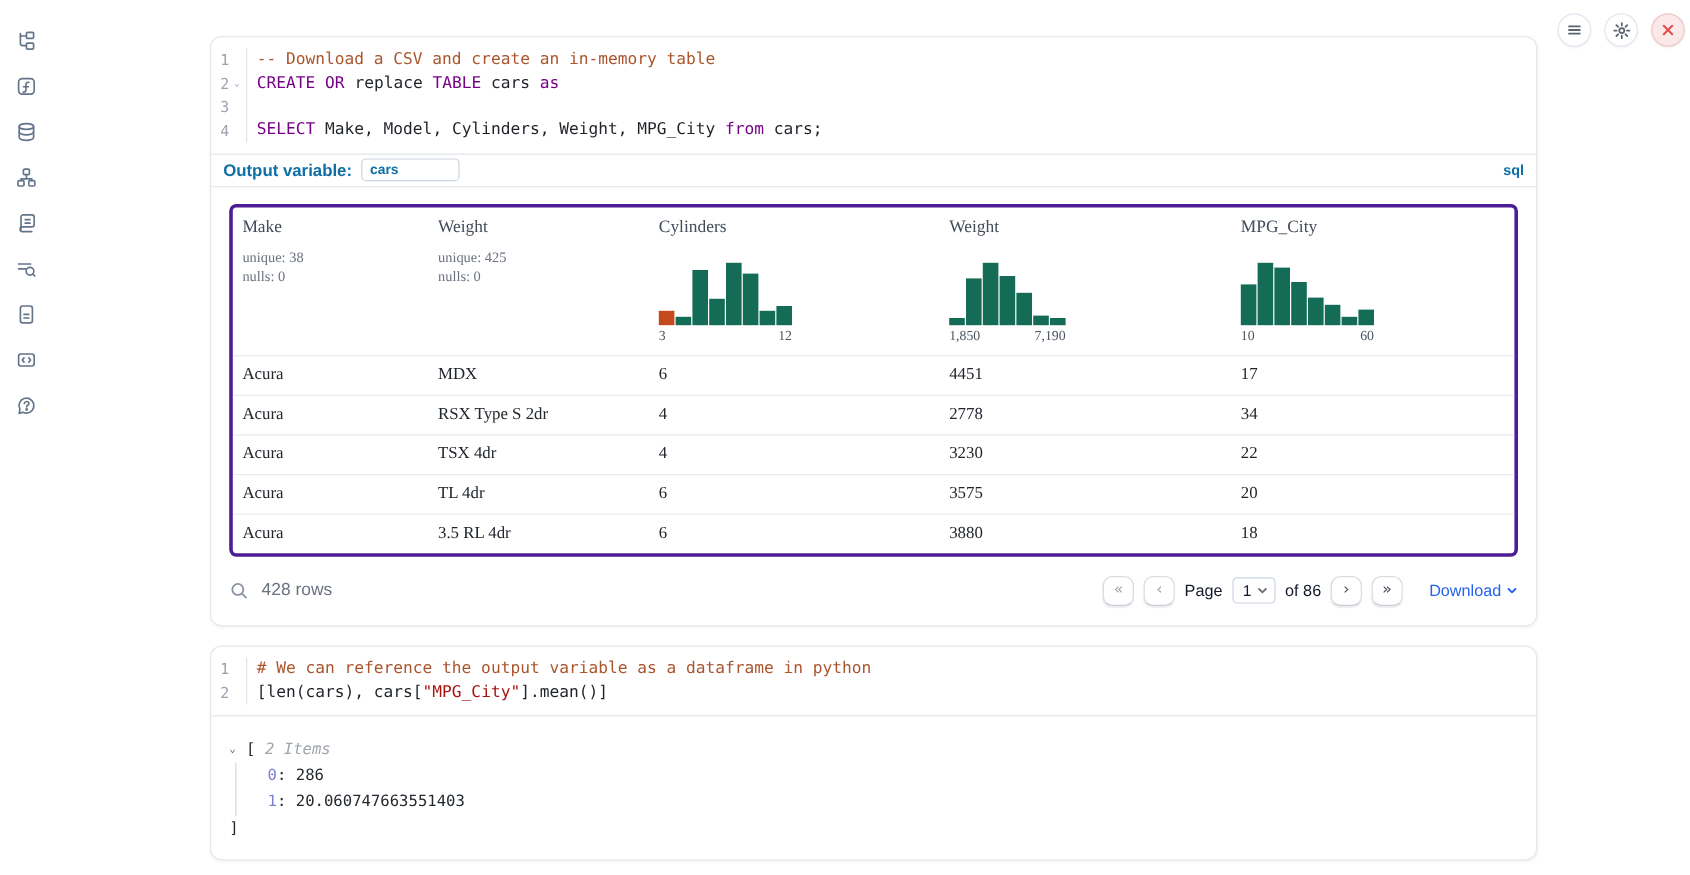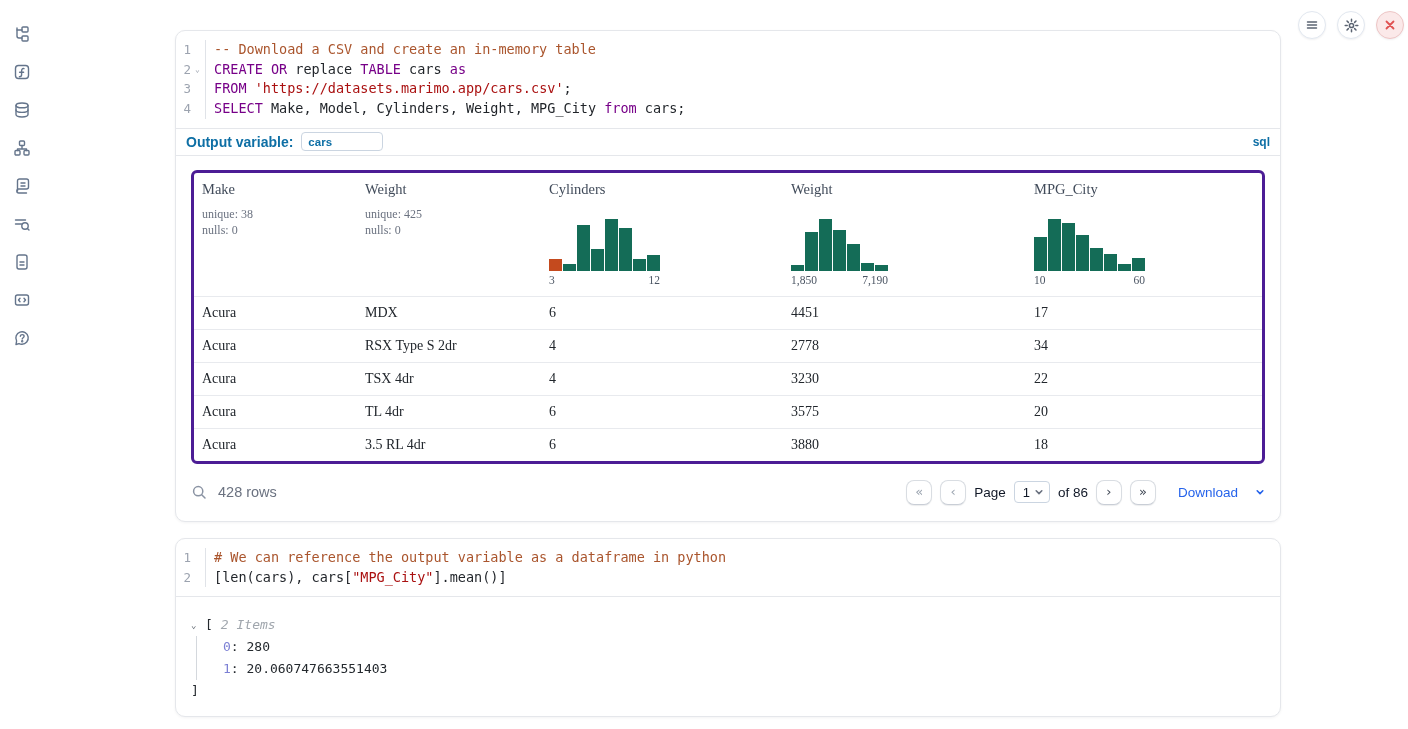--- a/index.html
+++ b/index.html
@@ -72,21 +72,21 @@
   .pager { margin-left:auto; display:flex; align-items:center; gap:8px; }
   .pg-btn { width:26px; height:25px; border-radius:8px; background:#fff;
     border:1px solid #d9dde2; border-bottom-color:#c9ced6;
     box-shadow:0 1px 1px rgba(15,23,42,.08); cursor:pointer;
     font-size:13px; line-height:1; color:#3f4754; display:flex; align-items:center; justify-content:center;
     font-family:"DejaVu Sans", sans-serif; padding-bottom:2px; }
   .pg-btn.dis { color:#9aa3af; }
   .pg-text { font-size:13.5px; color:#111827; }
   .page-select { display:flex; align-items:center; gap:4px; border:1px solid #cbd5e1;
     border-radius:4px; height:22px; padding:0 5px 0 8px; font-size:13px; color:#111827; cursor:pointer; }
-  .dl { display:flex; align-items:center; gap:17px; color:#2563eb; font-size:13.5px;
+  .dl { display:flex; align-items:center; gap:4px; color:#2563eb; font-size:13.5px;
     font-weight:500; text-decoration:none; cursor:pointer; margin-left:14px; }
   .chev svg { stroke:#6b7280; fill:none; stroke-width:1.6; stroke-linecap:round; stroke-linejoin:round; display:block; }
   .dl .chev svg { stroke:#2563eb; }
 
   
   .output-area { border-top:1px solid #e5e7eb; padding:17px 15px 14px 15px; }
   .tree { font-family:"DejaVu Sans Mono", monospace; font-size:13px; line-height:22px; color:#24292e; }
   .tree-head { display:flex; align-items:center; gap:2px; }
   .tree-chev { font-size:9px; color:#575f68; width:12px; }
   .tree-items-label { color:#a0a6ad; font-style:italic; margin-left:6px; }
@@ -197,21 +197,20 @@
             <span class="ln">2</span>
             <span class="fold">⌄</span>
           </div>
           <div class="cm-line"><span class="tok-kw">CREATE</span><span> </span><span class="tok-kw">OR</span><span> replace </span><span class="tok-kw">TABLE</span><span> cars </span><span class="tok-kw">as</span></div>
         </div>
         <div class="cm-row">
           <div class="gutter">
             <span class="ln">3</span>
             <span class="fold"></span>
           </div>
-          <div class="cm-line"><span class="tok-kw">FROM</span><span> </span><span class="tok-str">'https://datasets.marimo.app/cars.csv'</span><span>;</span></div>
         </div>
         <div class="cm-row">
           <div class="gutter">
             <span class="ln">4</span>
             <span class="fold"></span>
           </div>
           <div class="cm-line"><span class="tok-kw">SELECT</span><span> Make, Model, Cylinders, Weight, MPG_City </span><span class="tok-kw">from</span><span> cars;</span></div>
         </div>
       </div>
 
@@ -383,21 +382,21 @@
         </div>
       </div>
     <div class="output-area">
       <div class="tree">
         <div class="tree-head">
           <span class="tree-chev">⌄</span>
           <span>[</span>
           <span class="tree-items-label">2 Items</span>
         </div>
         <div id="tree-body" class="tree-body">
-            <div class="tree-row"><span class="tree-key">0</span><span>: </span><span class="tree-val">280</span></div>
+            <div class="tree-row"><span class="tree-key">0</span><span>: </span><span class="tree-val">286</span></div>
             <div class="tree-row"><span class="tree-key">1</span><span>: </span><span class="tree-val">20.060747663551403</span></div>
           </div>
         <div class="tree-close">]</div>
       </div>
     </div>
   </section>
 
 </main>
 
 </body></html>

